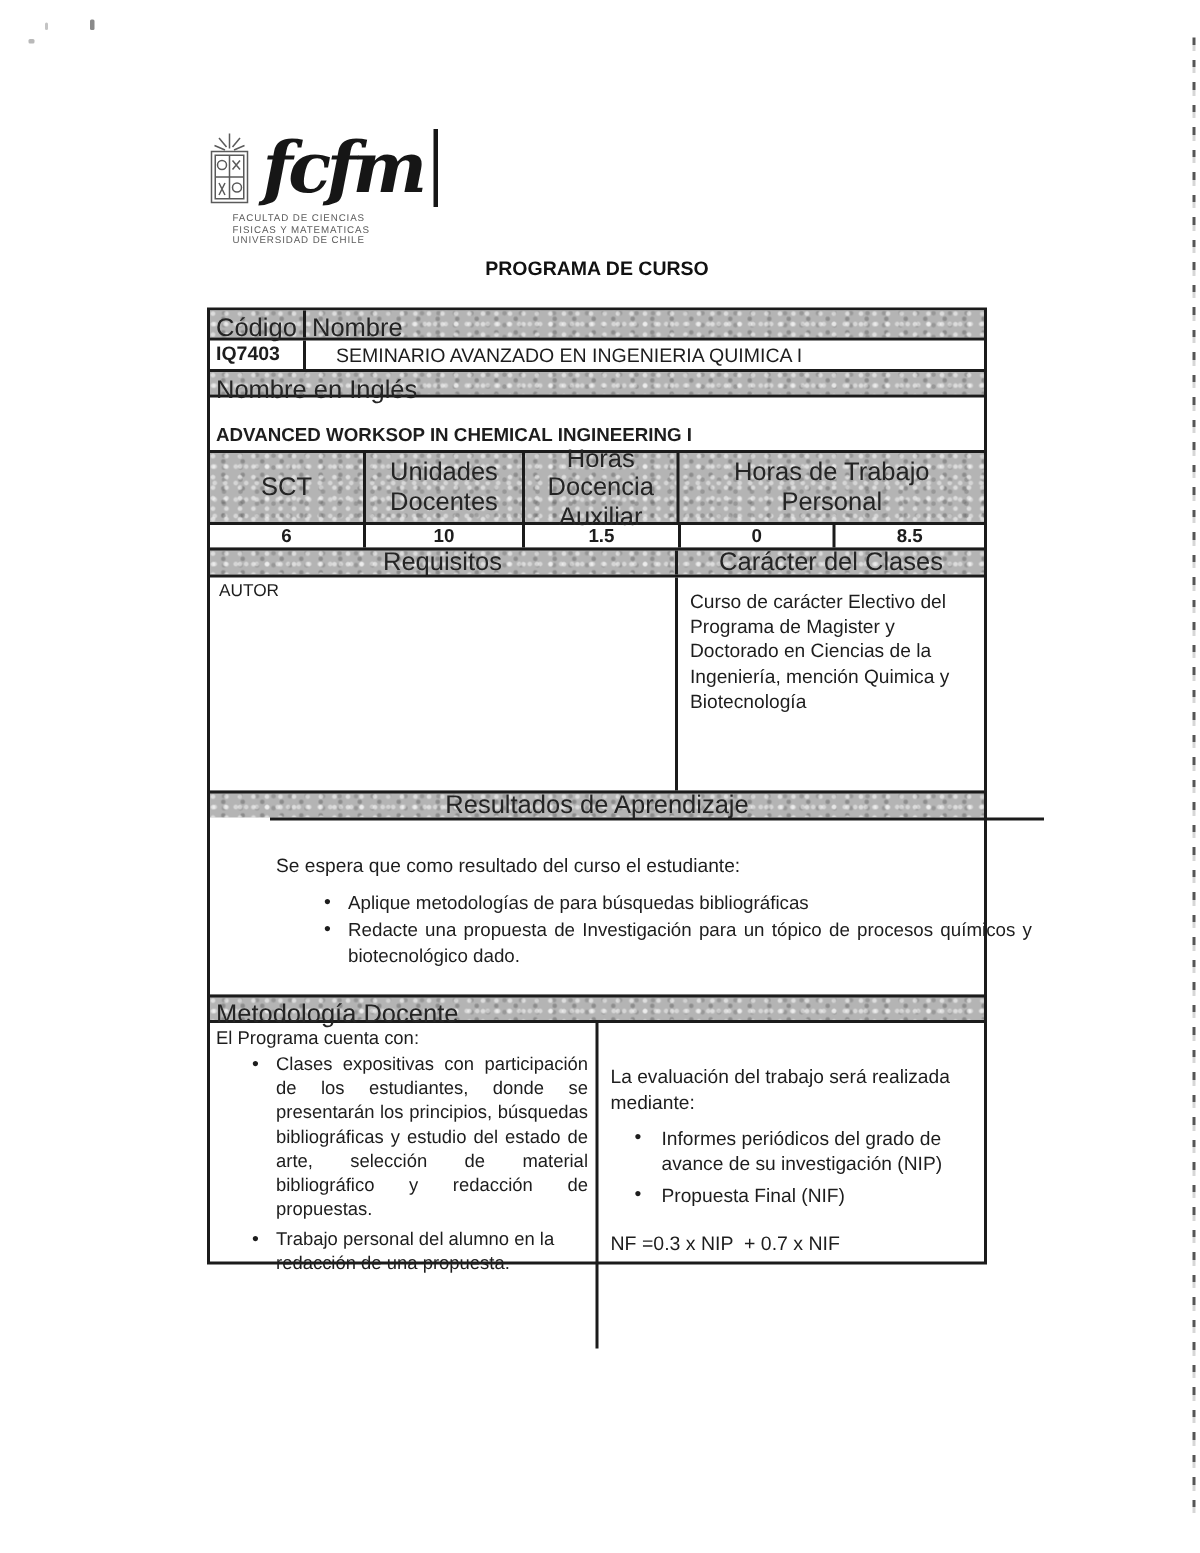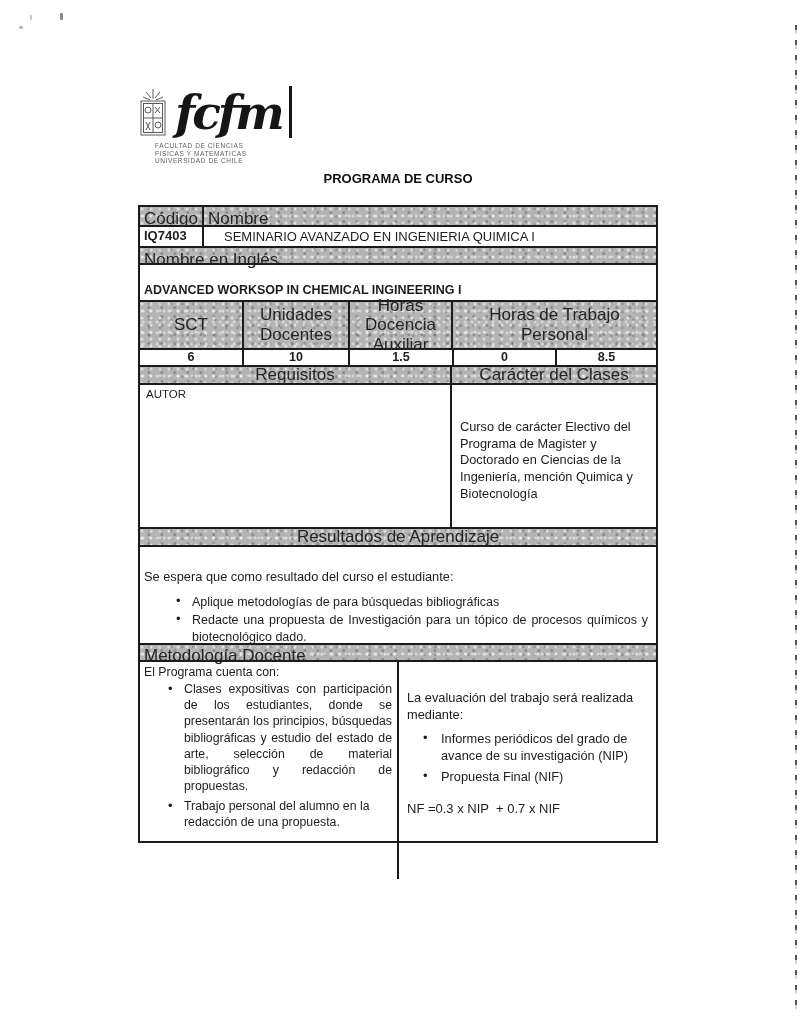--- a/index.html
+++ b/index.html
@@ -57,38 +57,38 @@
 
   .r-code-hdr   { height: 18px; }
   .r-code       { height: 21px; }
   .r-en-hdr     { height: 17px; }
   .r-en         { height: 37px; }
   .r-credits-h  { height: 48px; }
   .r-credits-v  { height: 17px; }
   .r-req-hdr    { height: 18px; }
   .r-req        { height: 144px; }
   .r-res-hdr    { height: 18px; align-items: flex-end; }
-  .r-res        { height: 98px; }
+  .r-res        { height: 118px; margin-left: 40px; }
   .r-met-hdr    { height: 17px; }
   .r-met        { height: 219px; }
 
   .c-codigo { width: 62px; padding: 2px 4px; }
   .c-rest   { flex: 1; padding: 2px 4px; }
   .code-val { font-weight: bold; font-size: 13px; padding-top: 1px; }
   .name-val { padding-left: 20px; font-size: 13px; padding-top: 2px; }
   .en-name  { font-weight: bold; display: flex; align-items: flex-end; padding: 0 4px 3px 4px; font-size: 12.5px; }
 
   .credit-cell { display: flex; align-items: center; justify-content: center; text-align: center; line-height: 1.15; padding: 2px; }
   .cw0 { width: 102px; } .cw1 { width: 106px; } .cw2 { width: 104px; } .cw3 { width: 103px; } .cw4 { flex: 1; }
   .credit-val { font-weight: bold; font-size: 12.5px; }
 
   .c-req-l { width: 310px; } .c-req-r { flex: 1; }
   .hdr-center { display: flex; align-items: center; justify-content: center; }
   .autor-cell { padding: 3px 6px; font-size: 11.5px; }
-  .caracter-cell { padding: 34px 6px 0 8px; font-size: 12.8px; line-height: 1.3; }
+  .caracter-cell { padding: 8px 6px 0 8px; font-size: 12.8px; line-height: 1.3; }
 
   .res-body { padding: 22px 6px 0 4px; }
   .res-intro { font-size: 12.8px; }
   .bullets { margin-top: 10px; margin-left: 30px; margin-right: 2px; }
   .bullets .b-item { position: relative; padding-left: 18px; margin-bottom: 2px; line-height: 1.3; }
   .bullets .b-item::before { content: "\2022"; position: absolute; left: 2px; top: -1px; font-size: 13px; }
   .justify { text-align: justify; }
 
   .c-met-l { width: 257px; } .c-met-r { flex: 1; }
   .hdr-pad { padding: 1px 4px; }

